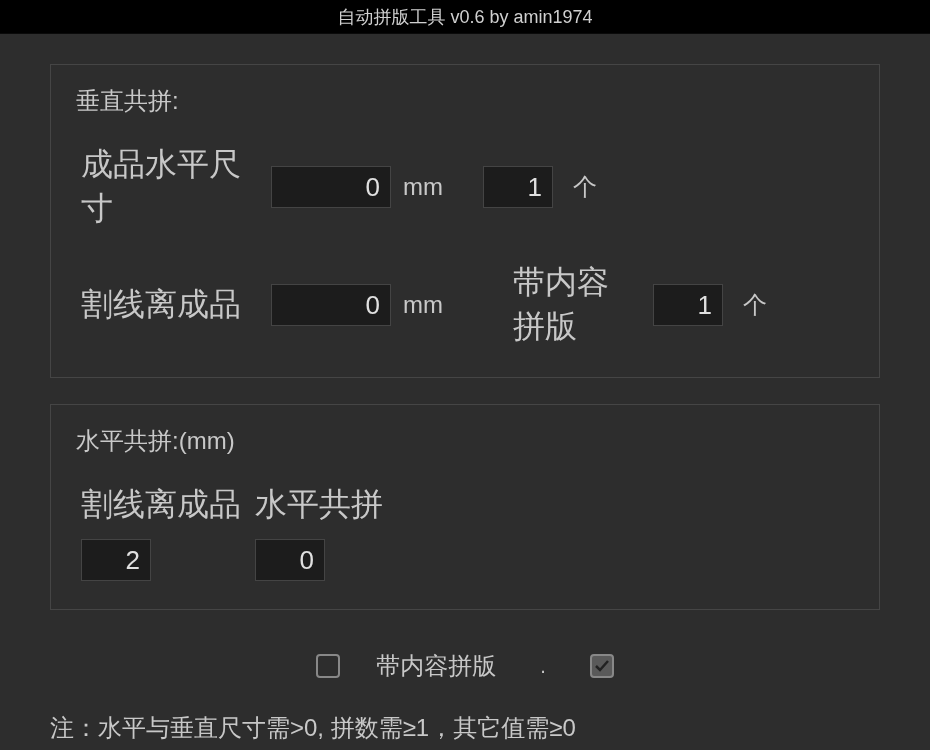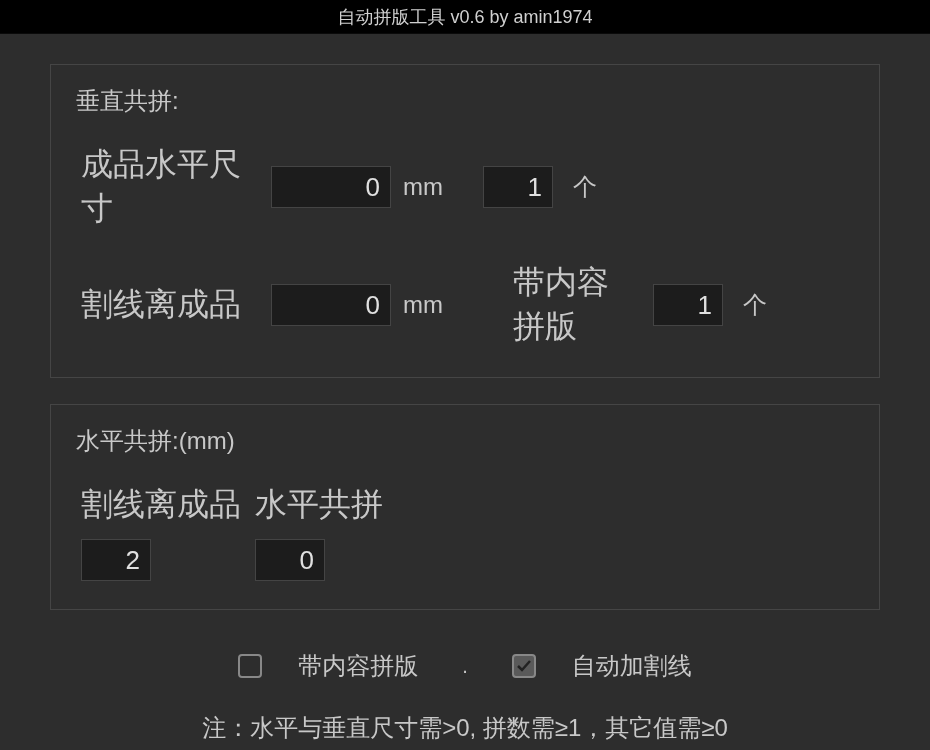--- a/index.html
+++ b/index.html
@@ -120,21 +120,21 @@
     }
     .dot {
       font-size: 20px;
       color: #c8c8c8;
       margin: 0 8px;
     }
     .check-label {
       font-size: 24px;
     }
     .note {
-      text-align: center;
+      text-align: left;
       font-size: 24px;
       color: #c8c8c8;
       margin-top: 20px;
       margin-bottom: 40px;
     }
     .button-row {
       display: flex;
       justify-content: center;
       gap: 40px;
       flex-direction: column;
@@ -197,21 +197,20 @@
 
   <div class="check-row">
     <span class="checkbox"></span>
     <span class="check-label">带内容拼版</span>
     <span class="dot">.</span>
     <span class="checkbox checked">
       <svg viewBox="0 0 16 16">
           <path d="M2 8 L6 12 L14 3" stroke="#222" stroke-width="2.5" fill="none"></path>
         </svg>
     </span>
-    <span class="check-label">自动加割线</span>
   </div>
 
   <div class="note">注：水平与垂直尺寸需&gt;0, 拼数需≥1，其它值需≥0</div>
 
   <div class="button-row">
     <button class="btn">取消</button>
   </div>
 
 </div>
 

